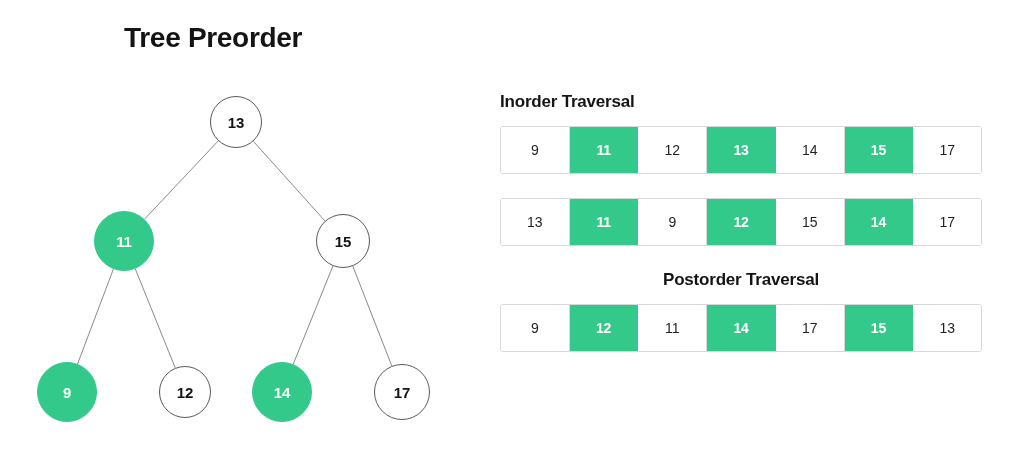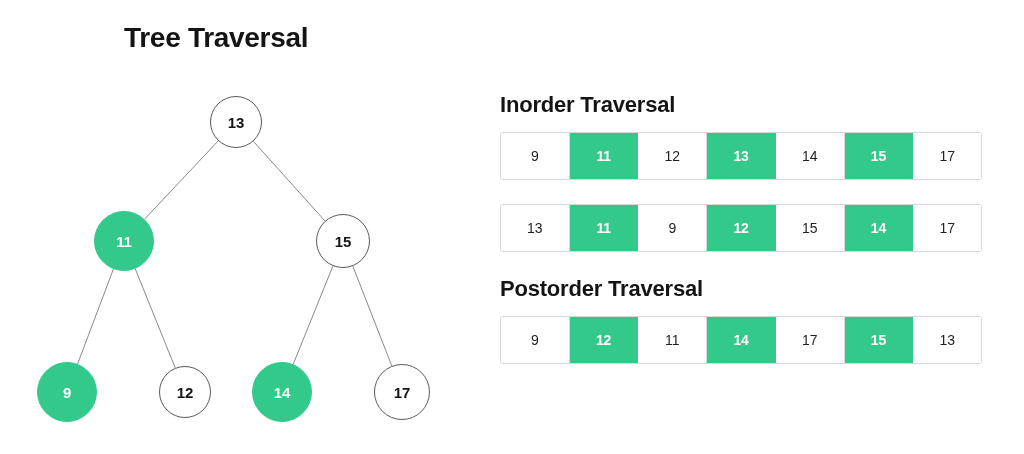--- a/index.html
+++ b/index.html
@@ -70,24 +70,24 @@
   
   #traversals {
     position: absolute;
     left: 500px;
     top: 92px;
     width: 482px;
   }
   .traversal-block {
     margin-bottom: 24px;
   }
-  .traversal-block:last-child { margin-bottom: 0; }
+  .traversal-block:last-child { margin-bottom: 0; text-align: center; }
 
   .traversal-heading {
-    font-size: 22px;
+    font-size: 17px;
     font-weight: bold;
     color: #141414;
     letter-spacing: -0.2px;
     margin: 0 0 14px 0;
     white-space: nowrap;
   }
 
   .traversal-row {
     display: flex;
     width: 482px;
@@ -115,21 +115,21 @@
     background: #33c98b;
     border-right-color: #33c98b;
     color: #ffffff;
     font-weight: bold;
     letter-spacing: -0.2px;
   }
 </style>
 </head>
 <body>
 
-<div id="page-title">Tree Traversal</div>
+<div id="page-title">Tree Preorder</div>
 
 <div id="tree-panel">
   <svg id="tree-edges" viewBox="0 0 470 360" preserveAspectRatio="none">
       <line x1="218.18051782587023" y1="60.93319981001288" x2="144.56094097014972" y2="139.1540002192159" stroke="#8a8a8a" stroke-width="1"></line>
       <line x1="253.38410499850323" y1="61.33372425067181" x2="324.94727557847744" y2="140.9226709704562" stroke="#8a8a8a" stroke-width="1"></line>
       <line x1="113.4052125951697" y1="189.06689294963817" x2="77.5947874048303" y2="283.93310705036185" stroke="#8a8a8a" stroke-width="1"></line>
       <line x1="135.23693721670708" y1="188.81602491348798" x2="175.26132107885388" y2="287.8927784083104" stroke="#8a8a8a" stroke-width="1"></line>
       <line x1="332.8867565049636" y1="186.0344224221392" x2="293.2369372167071" y2="284.183975086512" stroke="#8a8a8a" stroke-width="1"></line>
       <line x1="352.8262219675413" y1="186.14846639150406" x2="391.8098438855127" y2="285.9201089273291" stroke="#8a8a8a" stroke-width="1"></line>
     </svg>

